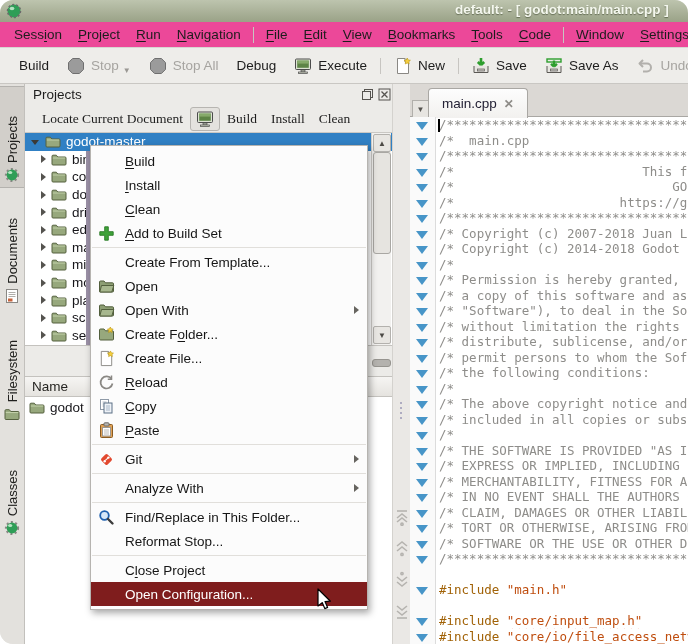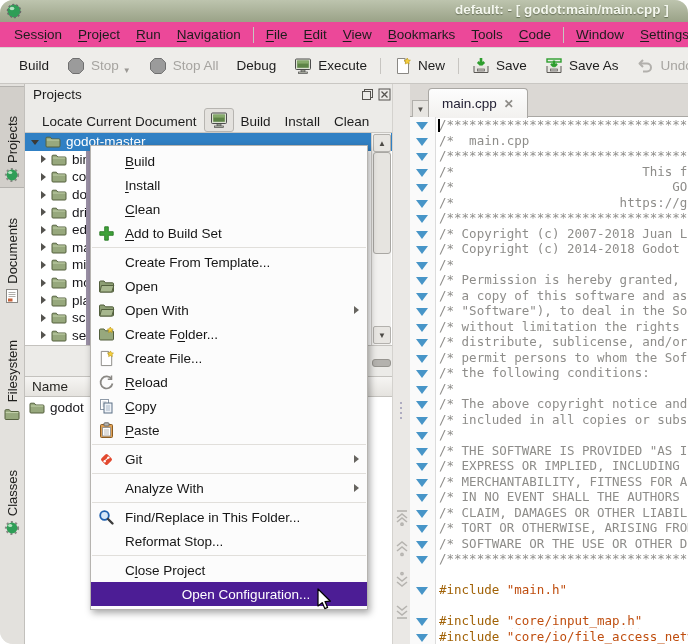--- a/index.html
+++ b/index.html
@@ -31,21 +31,21 @@
   .side-tab{position:absolute;left:0;width:24px;display:flex;flex-direction:column;align-items:center;justify-content:flex-end;gap:4px;padding-bottom:4px;box-sizing:border-box;}
   .side-tab.active{background:#d2cfca;border-top:1px solid #b4b2ae;border-bottom:1px solid #b4b2ae;}
   .side-tab .vtext{writing-mode:vertical-rl;transform:rotate(180deg);font-size:13px;color:#20201e;}
   .side-tab .ticon{width:16px;height:16px;}
   
   .left-panel{position:absolute;left:25px;top:84px;width:367px;height:560px;background:#ecebe8;}
   .panel-header{position:absolute;left:0;top:0;width:100%;height:22px;font-size:13.5px;color:#1d1d1d;}
   .panel-header .ph-label{position:absolute;left:8px;top:3px;}
   .winbtn{position:absolute;top:4px;width:13px;height:13px;}
   .panel-toolbar{position:absolute;left:0;top:22px;width:100%;height:27px;border-bottom:1px solid #cac8c4;
-    display:flex;align-items:flex-end;font-size:13.5px;color:#1d1d1d;padding-left:10px;box-sizing:border-box;}
+    display:flex;align-items:center;font-size:13.5px;color:#1d1d1d;padding-left:10px;box-sizing:border-box;font-family:Liberation Serif, serif;}
   .ptb-btn{padding:3px 7px;}
   .ptb-iconbtn{width:28px;height:22px;border:1px solid #b7b5b1;border-radius:3px;background:#e4e2de;
     display:flex;align-items:center;justify-content:center;}
   .tree{position:absolute;left:0;top:49px;width:367px;height:212px;background:#fff;overflow:hidden;border-bottom:1px solid #c4c2be;}
   .trow{position:relative;height:17.6px;display:flex;align-items:center;font-size:13.5px;color:#17161a;}
   .trow.selected{background:#3080c4;color:#fff;}
   .expander{width:0;height:0;margin-left:6px;flex:0 0 auto;}
   .expander.closed{border-left:5px solid #55534f;border-top:4px solid transparent;border-bottom:4px solid transparent;margin-right:5px;}
   .expander.open{border-top:5px solid #3b3a37;border-left:4px solid transparent;border-right:4px solid transparent;margin-right:6px;margin-top:2px;}
   .trow .findent{width:10px;flex:0 0 10px;}
@@ -88,21 +88,21 @@
   .com{color:#8e8d8a;}
   .pp{color:#a16207;}
   .str{color:#bf4d0e;}
   .wavy{text-decoration-line:underline;text-decoration-style:wavy;text-decoration-color:#ec6a60;
     text-decoration-thickness:1px;text-underline-offset:3px;}
   .caret{position:absolute;left:28px;top:2px;width:1.5px;height:13px;background:#000;}
   
   .cmenu{position:absolute;left:90px;top:145px;width:278px;background:#fcfcfc;border:1px solid #b6b4b0;
     box-shadow:2px 3px 7px rgba(0,0,0,.35);padding:3px 0;z-index:50;box-sizing:border-box;}
   .mi{position:relative;height:24px;display:flex;align-items:center;font-size:13.5px;color:#161616;padding-left:34px;}
-  .mi.hl{background:#4c1d95;color:#fff;justify-content:center;}
+  .mi.hl{background:#7f1d1d;color:#fff;}
   .mi .mic{position:absolute;left:7px;top:4px;width:17px;height:17px;}
   .mi .subArrow{position:absolute;right:8px;top:8px;width:0;height:0;
     border-left:5px solid #66645f;border-top:4px solid transparent;border-bottom:4px solid transparent;}
   .msep{height:1px;background:#e1dfdb;margin:2px 1px;}
   
   .cursor{position:absolute;left:314px;top:588px;z-index:99;}
 </style>
 </head>
 <body>
 

